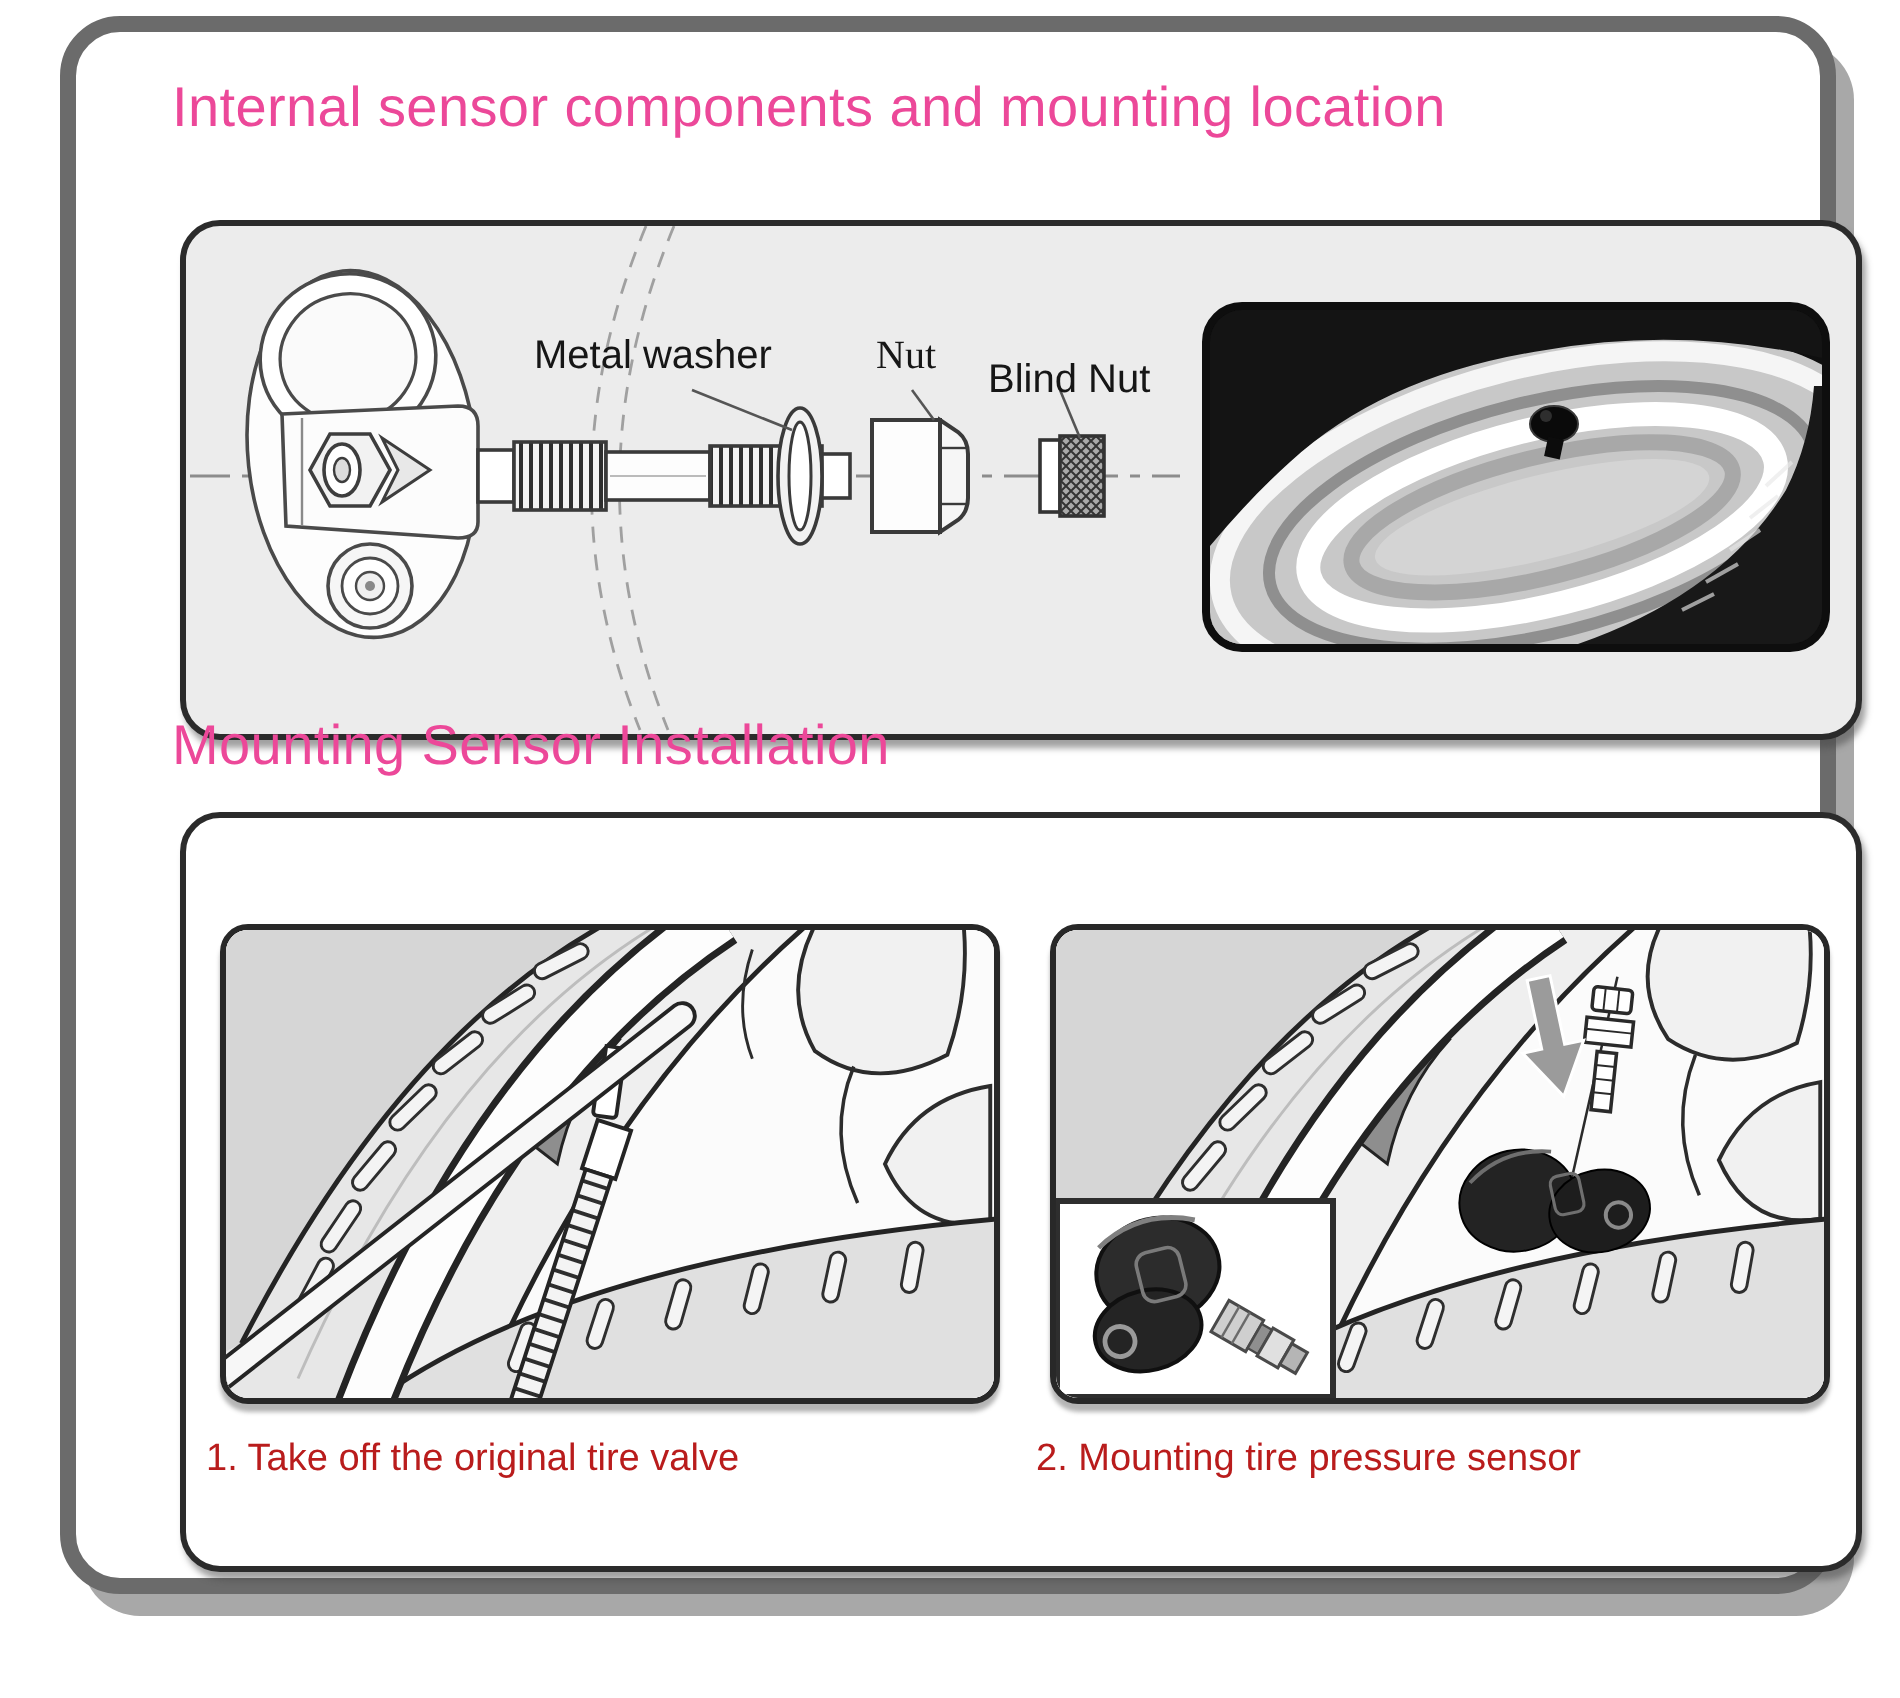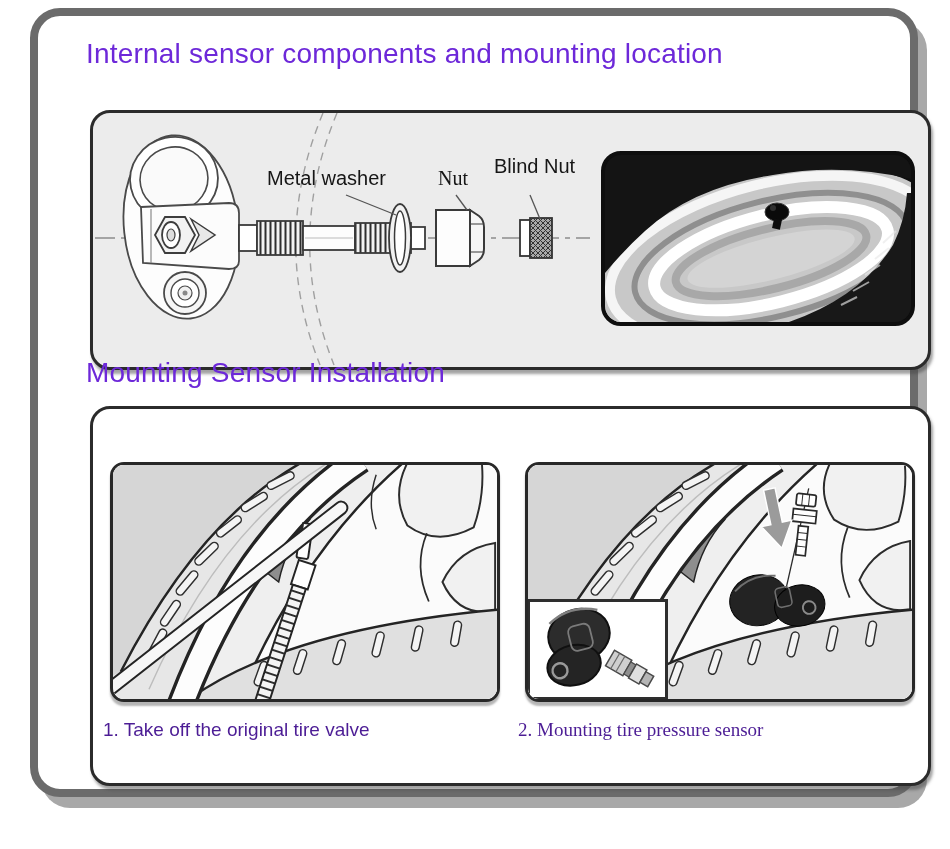--- a/index.html
+++ b/index.html
@@ -6,54 +6,54 @@
   .page{
     position:relative;width:950px;height:849px;background:#ffffff;overflow:hidden;
     font-family:"Liberation Sans","DejaVu Sans",sans-serif;color:#1c1c1c;
   }
   .frame{
     position:absolute;left:30px;top:8px;width:888px;height:789px;box-sizing:border-box;
     border:8px solid #6b6b6b;border-radius:30px;background:#ffffff;
     box-shadow:10px 12px 0 -1px #a8a8a8;
   }
   .sec-title{
-    position:absolute;margin:0;font-size:28px;font-weight:400;letter-spacing:.2px;color:#6d28d9;
+    position:absolute;margin:0;font-size:28px;font-weight:400;letter-spacing:.2px;color:#ec4899;
     white-space:nowrap;
   }
   #title1{left:48px;top:22px;}
   #title2{left:48px;top:341px;}
   .panel{
     position:absolute;box-sizing:border-box;border:3px solid #2b2b2b;border-radius:20px;
     box-shadow:2px 4px 3px rgba(70,70,70,.5);
   }
   #panel-components{left:52px;top:62px;width:841px;height:260px;background:#ececec;overflow:hidden;margin-top:32px;}
   #panel-install{left:52px;top:390px;width:841px;height:380px;background:#ffffff;}
   .diagram-svg{position:absolute;left:0;top:0;}
   .part-label{
     position:absolute;font-size:20px;color:#161616;white-space:nowrap;
   }
   #lbl-washer{left:174px;top:54px;}
   #lbl-nut{left:345px;top:54px;font-family:Liberation Serif, serif;}
-  #lbl-blind{left:401px;top:42px;}
+  #lbl-blind{left:401px;top:66px;}
   .photo{
     position:absolute;left:508px;top:38px;width:314px;height:175px;box-sizing:border-box;
     border:4px solid #0e0e0e;border-radius:20px;overflow:hidden;background:#101010;
   }
   .step-img{
     position:absolute;top:53px;width:390px;height:240px;box-sizing:border-box;
     border:3px solid #282828;border-radius:14px;background:#f8f8f8;overflow:hidden;
     box-shadow:0 4px 2px rgba(90,90,90,.45);
   }
   #step1-img{left:17px;}
   #step2-img{left:432px;}
   .caption{
-    position:absolute;top:310px;font-size:19px;color:#4c1d95;white-space:nowrap;
+    position:absolute;top:310px;font-size:19px;color:#b91c1c;white-space:nowrap;
   }
   #cap1{left:10px;}
-  #cap2{left:425px;font-family:Liberation Serif, serif;}
+  #cap2{left:425px;}
   .inset{
     position:absolute;left:0;bottom:0;width:140px;height:100px;box-sizing:border-box;
     background:#ffffff;border:3px solid #2e2e2e;border-left-width:2px;border-bottom-width:2px;
   }
 </style>
 </head>
 <body>
 
 <div class="page">
   <div class="frame">

